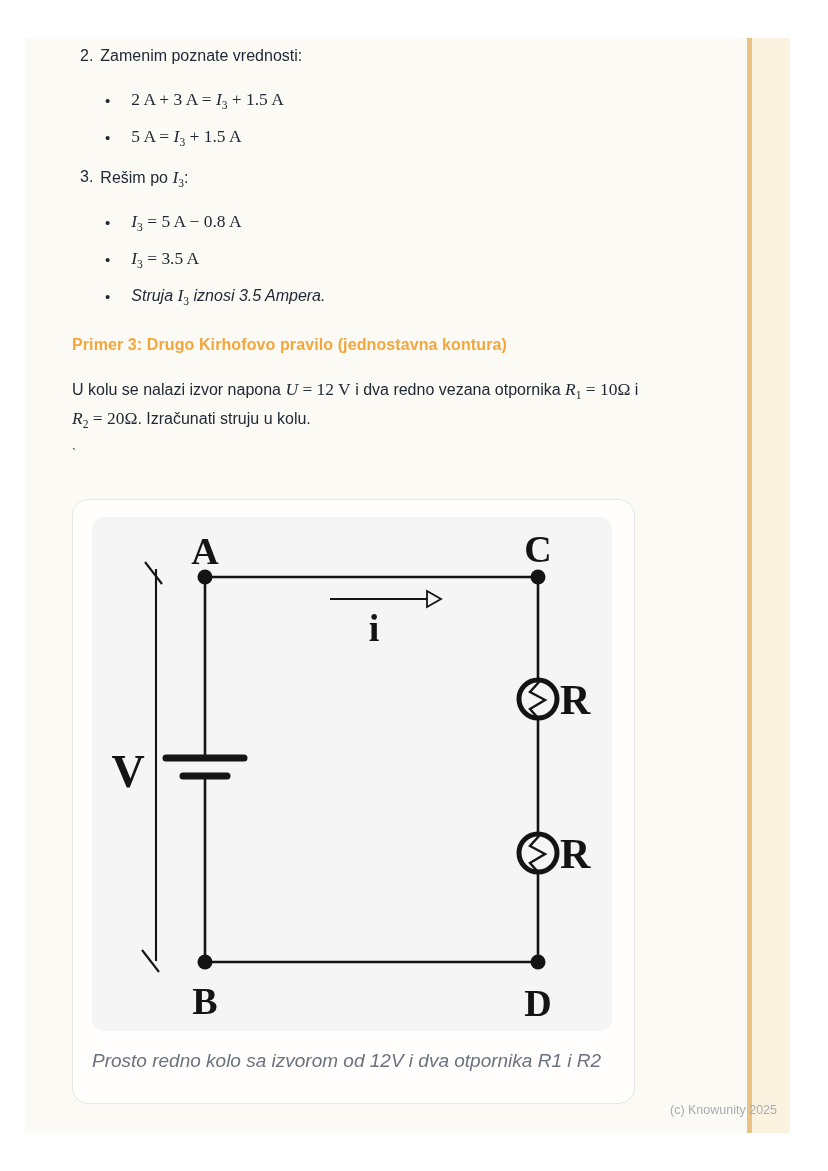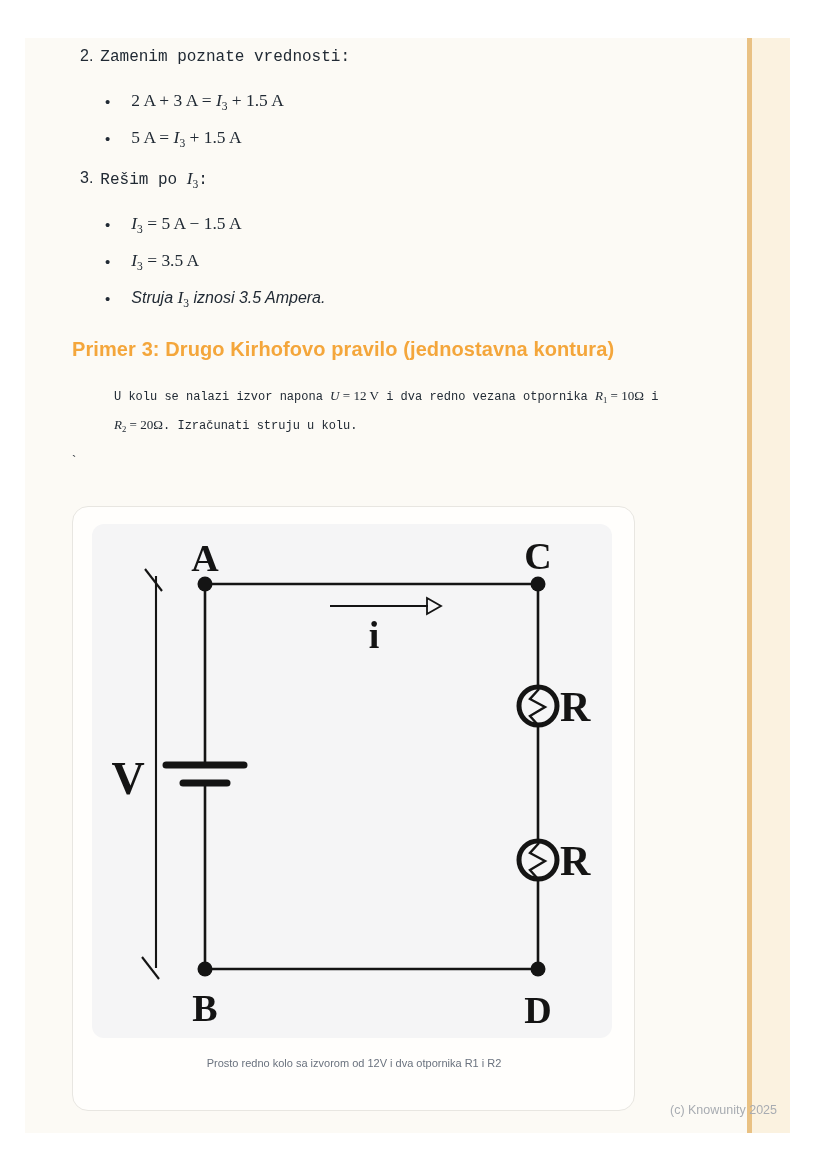--- a/index.html
+++ b/index.html
@@ -15,54 +15,54 @@
   .accent-panel{
     position:absolute;right:0;top:0;bottom:0;width:38px;background:#fbf2e0;z-index:1;
   }
   .accent-line{
     position:absolute;right:38px;top:0;bottom:0;width:5px;background:#e9c183;z-index:1;
   }
   .content{
     position:relative;z-index:2;padding:7px 0 0 47px;width:718px;
   }
   
-  .t-p{font-family:Liberation Mono, monospace;}
+  .t-p{font-family:Liberation Sans, sans-serif;}
   .t-i{font-family:Liberation Sans, sans-serif;font-style:italic;}
   .t-m{font-family:"Liberation Serif",serif;font-size:1.09em;}
   .t-mi{font-family:"Liberation Serif",serif;font-style:italic;font-size:1.09em;}
   sub.t-sub{font-family:"Liberation Serif",serif;font-size:0.72em;line-height:0;}
   
   .oli{display:flex;gap:7px;font-size:16px;line-height:22px;padding-left:8px;}
   .oli .num{flex:0 0 auto;}
   .bullets{padding-left:33px;margin-top:21px;margin-bottom:18px;}
   .bullet{display:flex;gap:11px;font-size:16px;line-height:23px;margin-bottom:14px;color:#212a34;}
   .bullet .dot{flex:0 0 auto;font-size:15px;transform:translateY(0.5px);}
   .bullet .bl{flex:1;margin-left:10px;}
   
   .sec-heading{
-    margin:29px 0 0 0;font-size:20px;font-weight:700;color:#f4a63b;
+    margin:29px 0 0 0;font-size:16px;font-weight:700;color:#f4a63b;
     white-space:nowrap;letter-spacing:0.1px;
   }
   
-  .para{margin-top:21px;font-size:12px;margin-left:42px;}
+  .para{margin-top:21px;font-size:16px;}
   .para-line{line-height:28px;white-space:nowrap;}
   .tick{margin-top:13px;font-size:13px;color:#3a4049;height:18px;}
   
   .fig-card{
     margin-top:35px;width:563px;height:605px;box-sizing:border-box;
     background:#fffefc;border:1px solid #e8e6e1;border-radius:16px;
     padding:17px 0 0 19px;
   }
   .fig-panel{
     width:520px;height:514px;background:#f5f5f6;border-radius:12px;overflow:hidden;
   }
   .fig-panel svg{display:block;}
   .fig-caption{
-    width:524px;text-align:center;margin-top:19px;
-    font-size:11px;color:#6a727e;
+    width:524px;text-align:left;margin-top:19px;
+    font-size:19px;font-style:italic;color:#6a727e;
   }
   
   .footer{
     position:absolute;top:1065px;right:13px;z-index:3;
     font-size:12.5px;color:#a8acb2;
   }
   
   .wire{stroke:#141414;stroke-width:2.6;fill:none;}
   .vline{stroke:#141414;stroke-width:2.1;fill:none;}
   .plate{stroke:#141414;stroke-linecap:round;fill:none;}
@@ -97,21 +97,21 @@
         </div>
       </div>
 
     <div class="oli">
       <span class="num">3.</span>
       <span class="bl"><span class="t-p">Rešim po </span><span class="t-mi">I</span><sub class="t-sub">3</sub><span class="t-p">:</span></span>
     </div>
     <div class="bullets">
         <div class="bullet">
           <span class="dot">•</span>
-          <span class="bl"><span class="t-mi">I</span><sub class="t-sub">3</sub><span class="t-m"> = 5 A − 1.5 A</span></span>
+          <span class="bl"><span class="t-mi">I</span><sub class="t-sub">3</sub><span class="t-m"> = 5 A − 0.8 A</span></span>
         </div>
         <div class="bullet">
           <span class="dot">•</span>
           <span class="bl"><span class="t-mi">I</span><sub class="t-sub">3</sub><span class="t-m"> = 3.5 A</span></span>
         </div>
         <div class="bullet">
           <span class="dot">•</span>
           <span class="bl"><span class="t-i">Struja </span><span class="t-mi">I</span><sub class="t-sub">3</sub><span class="t-i"> iznosi 3.5 Ampera.</span></span>
         </div>
       </div>

